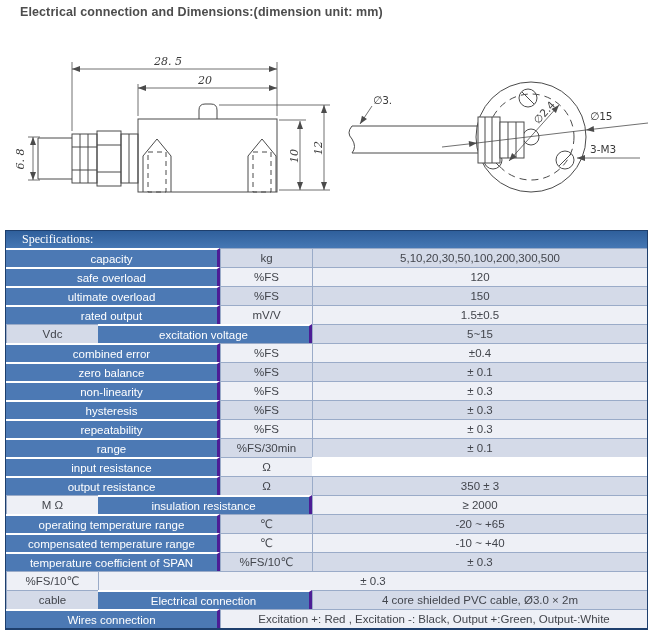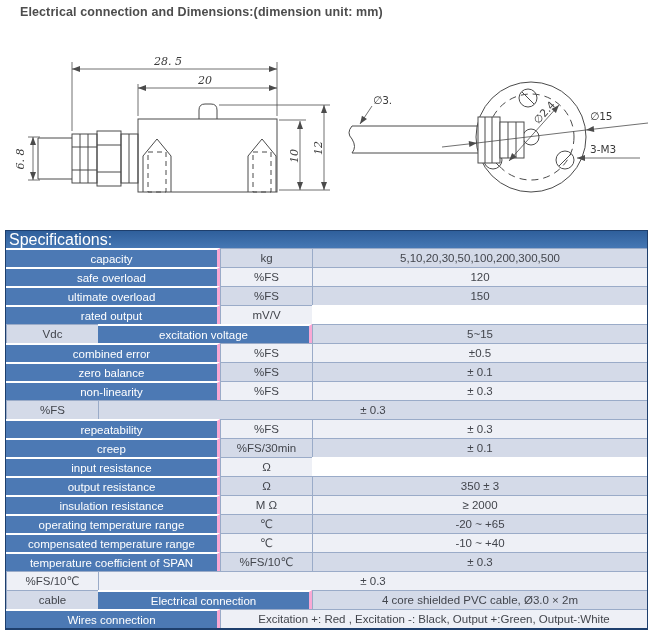--- a/index.html
+++ b/index.html
@@ -18,27 +18,27 @@
   .ln{stroke:var(--c-line);fill:none;stroke-width:1;}
   .ext{stroke-width:.8;}
   .dash{stroke-dasharray:5 4;}
   .dashc{stroke-dasharray:7 5;}
   .whitefill{fill:#fff;}
   .dimtxt{font:italic 11px "DejaVu Serif",serif;fill:#3a3a3a;stroke:none;}
   .lbltxt{font:10.5px "DejaVu Sans",sans-serif;fill:#3a3a3a;stroke:none;}
 
   .spec-table{position:absolute;left:5px;top:230px;width:643px;
     border:1px solid var(--c-table-border);border-bottom-width:2px;background:#fff;}
-  .spec-header{height:17px;line-height:17px;padding-left:3px;color:#fff;font-size:16px;
-    background:linear-gradient(180deg,var(--c-header-top),var(--c-header-bottom));}
+  .spec-header{height:17px;line-height:17px;padding-left:16px;color:#fff;font-size:12px;
+    background:linear-gradient(180deg,var(--c-header-top),var(--c-header-bottom));font-family:Liberation Serif, serif;}
   .spec-row{display:flex;height:19px;}
   .cell{display:flex;align-items:center;justify-content:center;font-size:11.5px;
     white-space:nowrap;overflow:hidden;}
   .cl{width:214px;background:var(--c-label-blue);color:#fff;
-    border-top:2px solid #fff;border-right:3px solid #f9a8d4;}
+    border-top:2px solid #fff;border-right:3px solid #4c1d95;}
   .cu{width:92px;border-top:1px solid var(--c-cell-border);
     border-left:1px solid var(--c-cell-border);color:var(--c-text-dark);}
   .cv{flex:1;border-top:1px solid var(--c-cell-border);
     border-left:1px solid var(--c-cell-border);color:var(--c-text-dark);}
   .cm{flex:1;border-top:1px solid var(--c-cell-border);
     border-left:1px solid var(--c-cell-border);color:var(--c-text-dark);
     background:var(--c-stripe-light);}
   .dark .cu,.dark .cv{background:var(--c-stripe-dark);}
   .light .cu,.light .cv{background:var(--c-stripe-light);}
 </style>
@@ -144,77 +144,79 @@
 
     <div class="spec-row dark">
       <div class="cell cl">ultimate overload</div>
       <div class="cell cu">%FS</div>
       <div class="cell cv">150</div>
     </div>
 
     <div class="spec-row light">
       <div class="cell cl">rated output</div>
       <div class="cell cu">mV/V</div>
+      <div class="cell cv">1.5±0.5</div>
     </div>
 
     <div class="spec-row dark">
       <div class="cell cu">Vdc</div>
       <div class="cell cl">excitation voltage</div>
       <div class="cell cv">5~15</div>
     </div>
 
     <div class="spec-row light">
       <div class="cell cl">combined error</div>
       <div class="cell cu">%FS</div>
-      <div class="cell cv">±0.5</div>
+      <div class="cell cv">±0.4</div>
     </div>
 
     <div class="spec-row dark">
       <div class="cell cl">zero balance</div>
       <div class="cell cu">%FS</div>
       <div class="cell cv">± 0.1</div>
     </div>
 
     <div class="spec-row light">
       <div class="cell cl">non-linearity</div>
       <div class="cell cu">%FS</div>
       <div class="cell cv">± 0.3</div>
     </div>
 
     <div class="spec-row dark">
+      <div class="cell cl">hysteresis</div>
       <div class="cell cu">%FS</div>
       <div class="cell cv">± 0.3</div>
     </div>
 
     <div class="spec-row light">
       <div class="cell cl">repeatability</div>
       <div class="cell cu">%FS</div>
       <div class="cell cv">± 0.3</div>
     </div>
 
     <div class="spec-row dark">
-      <div class="cell cl">creep</div>
+      <div class="cell cl">range</div>
       <div class="cell cu">%FS/30min</div>
       <div class="cell cv">± 0.1</div>
     </div>
 
     <div class="spec-row light">
       <div class="cell cl">input resistance</div>
       <div class="cell cu">Ω</div>
     </div>
 
     <div class="spec-row dark">
       <div class="cell cl">output resistance</div>
       <div class="cell cu">Ω</div>
       <div class="cell cv">350 ± 3</div>
     </div>
 
     <div class="spec-row light">
+      <div class="cell cu">M Ω</div>
       <div class="cell cl">insulation resistance</div>
-      <div class="cell cu">M Ω</div>
       <div class="cell cv">≥ 2000</div>
     </div>
 
     <div class="spec-row dark">
       <div class="cell cl">operating temperature range</div>
       <div class="cell cu">℃</div>
       <div class="cell cv">-20 ~ +65</div>
     </div>
 
     <div class="spec-row light">

